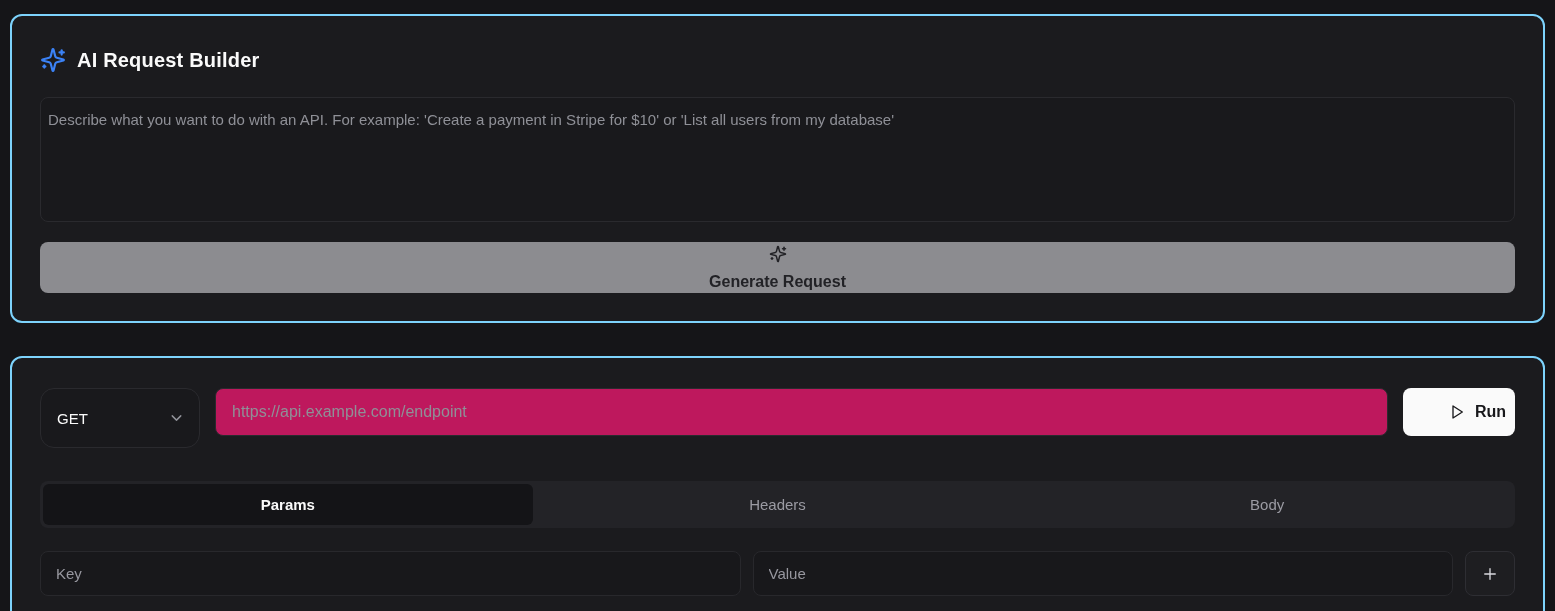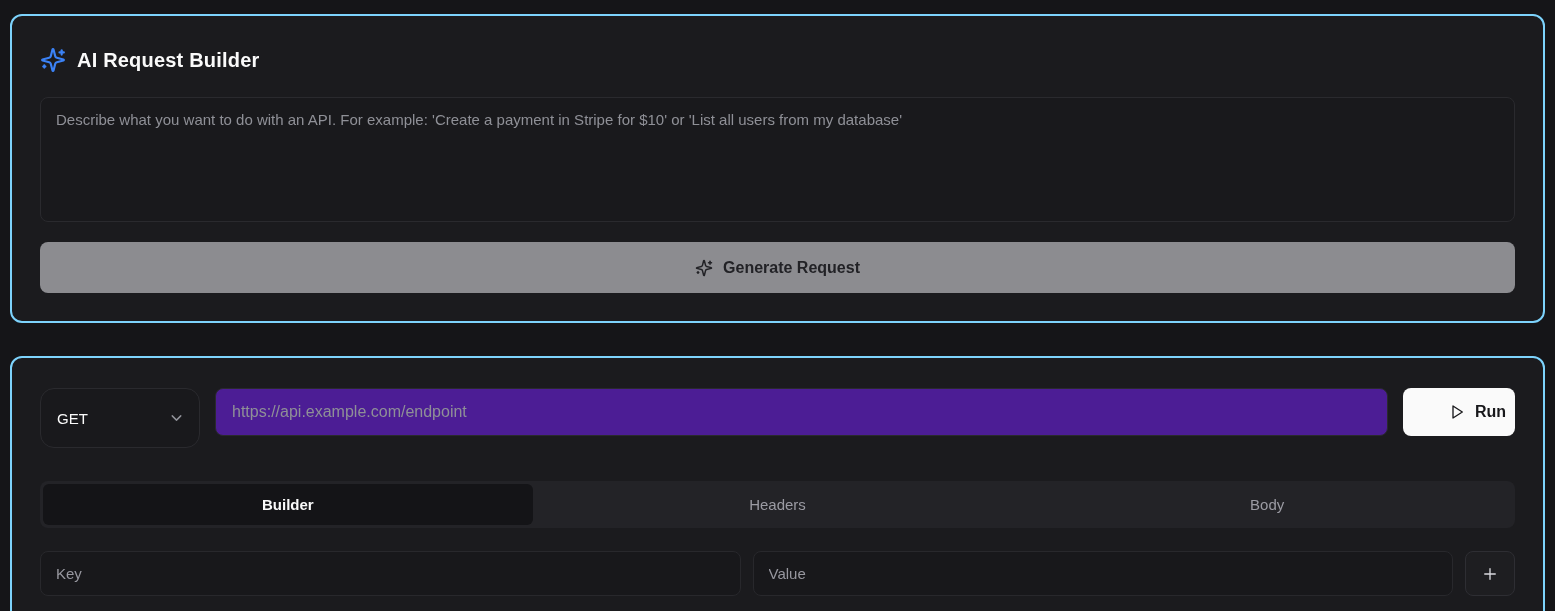--- a/index.html
+++ b/index.html
@@ -19,37 +19,38 @@
   .ai-card { margin-top: 14px; padding: 31px 28px 28px 28px; }
   .ai-header { display: flex; align-items: center; gap: 11px; margin-bottom: 24px; }
   .ai-header .spark { color: #3b82f6; width: 26px; height: 26px; flex: 0 0 auto; }
   .ai-title { color: #fafafa; font-size: 20px; font-weight: 700; letter-spacing: .2px; }
   .prompt-textarea {
     display: block; width: 100%; height: 125px;
     background: #19191c;
     border: 1px solid #2a2a2e;
     border-radius: 8px;
     resize: none;
-    padding: 13px 15px;
+    padding: 13px 7px;
     color: #5eead4;
     font-size: 15px;
     font-family: "Liberation Sans", sans-serif;
     outline: none;
   }
   .prompt-textarea::placeholder { color: #8f9097; }
   .generate-btn {
     margin-top: 20px;
     width: 100%; height: 51px;
     background: #8c8c90;
     border: none; border-radius: 8px;
     color: #222226;
     font-size: 16px; font-weight: 600;
     font-family: "Liberation Sans", sans-serif;
     display: flex; align-items: center; justify-content: center; gap: 10px;
     cursor: pointer;
+    flex-direction: column;
   }
   .generate-btn .spark { width: 18px; height: 18px; color: #222226; }
   
   .req-card { margin-top: 33px; padding: 30px 28px; height: 290px; }
   .req-row { display: flex; gap: 15px; align-items: stretch; }
   .method-select {
     position: relative;
     width: 160px; height: 60px; flex: 0 0 auto;
     background: #19191c;
     border: 1px solid #2a2a2e;
@@ -58,21 +59,21 @@
     padding: 0 16px;
     color: #fafafa; font-size: 15px;
     cursor: pointer;
   }
   .method-select .chev {
     position: absolute; right: 14px; top: 50%; transform: translateY(-50%);
     width: 17px; height: 17px; color: #8f9097;
   }
   .url-input {
     flex: 1 1 auto; height: 48px;
-    background: #4c1d95;
+    background: #be185d;
     border: 1px solid #2a2a2e;
     border-radius: 8px;
     padding: 0 16px;
     color: #e4e4e7; font-size: 16px;
     font-family: "Liberation Sans", sans-serif;
     outline: none;
   }
   .url-input::placeholder { color: #8f9097; }
   .run-btn {
     width: 112px; height: 48px; flex: 0 0 auto;
@@ -173,21 +174,21 @@
 
     <button class="run-btn">
       <svg class="play" viewBox="0 0 24 24" fill="none" stroke="currentColor" stroke-width="2" stroke-linecap="round" stroke-linejoin="round">
         <polygon points="6 3 20 12 6 21 6 3"></polygon>
       </svg>
       <span>Run</span>
     </button>
   </div>
 
   <div class="tabs">
-    <button class="tab active">Builder</button>
+    <button class="tab active">Params</button>
     <button class="tab">Headers</button>
     <button class="tab">Body</button>
   </div>
 
   <div class="kv-row">
     <input class="kv-input" type="text" placeholder="Key" style="">
     <input class="kv-input" type="text" placeholder="Value" style="">
     <button class="add-btn">
       <svg viewBox="0 0 24 24" fill="none" stroke="currentColor" stroke-width="1.8" stroke-linecap="round">
         <path d="M5 12h14"></path>

